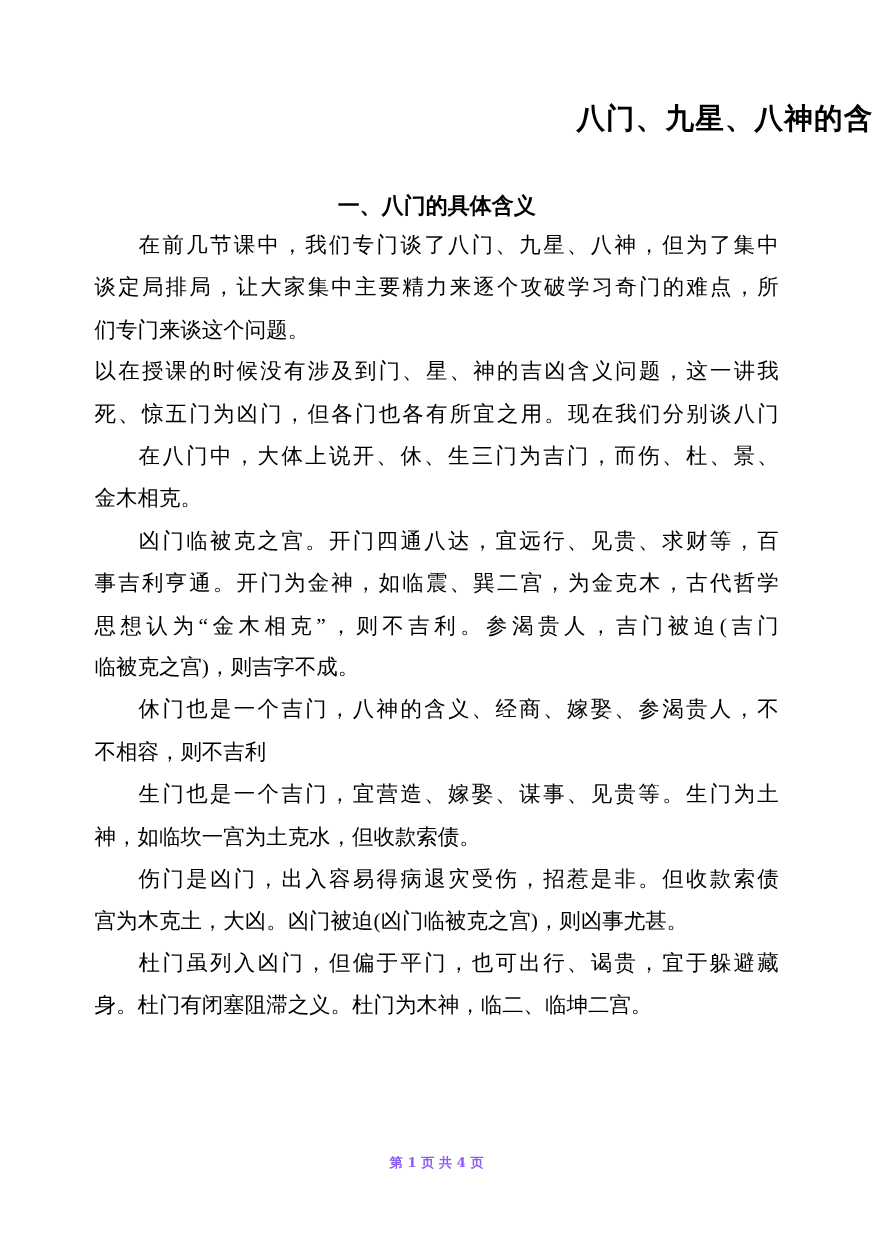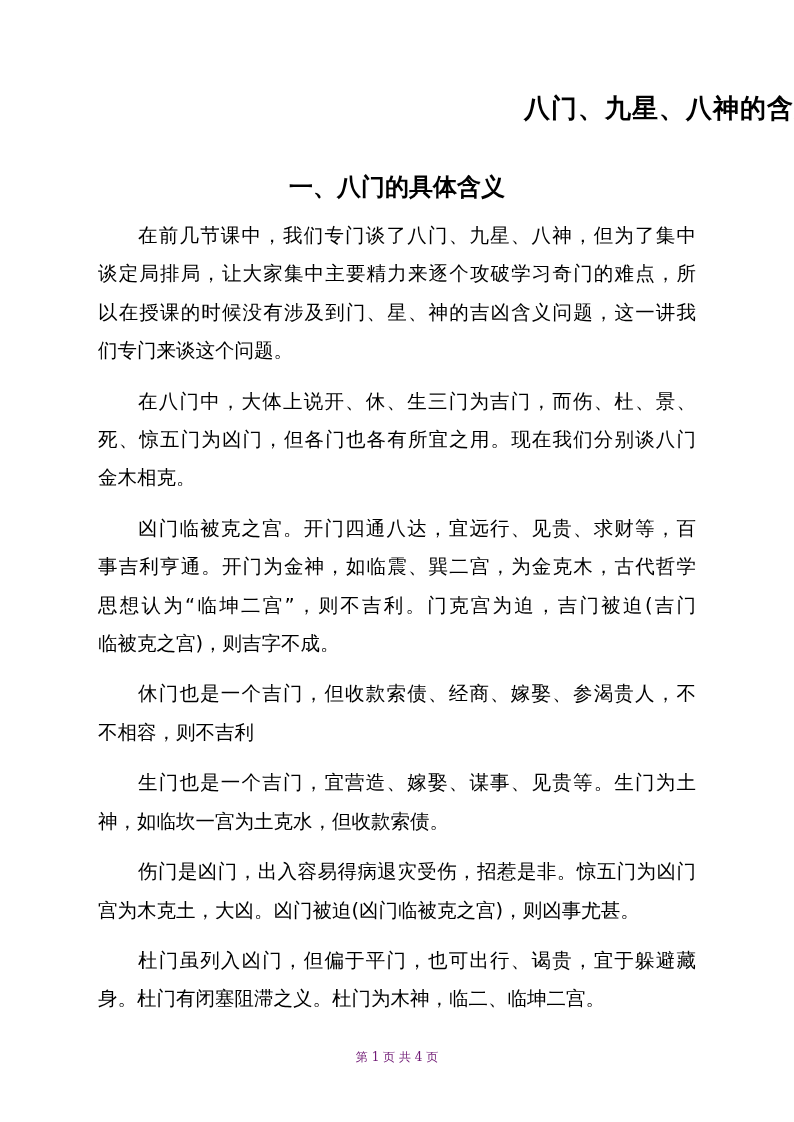--- a/index.html
+++ b/index.html
@@ -2,64 +2,64 @@
 <html><head>
 <meta charset="utf-8">
 <style>
   html, body { margin: 0; padding: 0; background: #ffffff; }
   body { width: 794px; height: 1122px; position: relative; overflow: hidden;
          font-family: "DejaVu Sans", "Liberation Sans", sans-serif; color: #000; }
   .page { position: absolute; left: 0; top: 0; width: 794px; height: 1122px; }
   .title { position: absolute; top: 88px; left: 0; width: 794px; text-align: right;
            font-size: 26px; font-weight: bold; letter-spacing: 1px; line-height: 40px; padding-left: 27px; }
   .section-heading { position: absolute; top: 170px; left: 0; width: 794px; text-align: center;
-           font-size: 24px; font-weight: bold; line-height: 34px; }
+           font-size: 20px; font-weight: bold; line-height: 34px; }
   .body { position: absolute; top: 205px; left: 86px; width: 622px; }
-  .para { margin: 12px; font-size: 19.5px; line-height: 38.4px; }
+  .para { margin: 0; font-size: 19.5px; line-height: 38.4px; font-family: Liberation Serif, serif; }
   .line { display: block; white-space: nowrap; text-align: justify; text-align-last: justify; }
   .line.last { text-align-last: left; }
   .line.first { padding-left: 40px; }
   .footer { position: absolute; top: 1049px; left: 0; width: 794px; text-align: center;
-            font-family: "DejaVu Serif", "Liberation Serif", serif; font-size: 12px; color: #701a75; }
+            font-family: "DejaVu Serif", "Liberation Serif", serif; font-size: 12px; color: #8b5cf6; font-weight: bold; }
 </style>
 </head>
 <body>
 
 <div class="page">
   <div class="title">八门、九星、八神的含义</div>
   <div class="section-heading">一、八门的具体含义</div>
 
   <div class="body">
     <p class="para">
       <span class="line first">在前几节课中，我们专门谈了八门、九星、八神，但为了集中</span>
       <span class="line">谈定局排局，让大家集中主要精力来逐个攻破学习奇门的难点，所</span>
+      <span class="line last">们专门来谈这个问题。</span>
       <span class="line">以在授课的时候没有涉及到门、星、神的吉凶含义问题，这一讲我</span>
-      <span class="line last">们专门来谈这个问题。</span>
     </p>
     <p class="para">
+      <span class="line">死、惊五门为凶门，但各门也各有所宜之用。现在我们分别谈八门</span>
       <span class="line first">在八门中，大体上说开、休、生三门为吉门，而伤、杜、景、</span>
-      <span class="line">死、惊五门为凶门，但各门也各有所宜之用。现在我们分别谈八门</span>
       <span class="line last">金木相克。</span>
     </p>
     <p class="para">
       <span class="line first">凶门临被克之宫。开门四通八达，宜远行、见贵、求财等，百</span>
       <span class="line">事吉利亨通。开门为金神，如临震、巽二宫，为金克木，古代哲学</span>
-      <span class="line">思想认为“临坤二宫”，则不吉利。门克宫为迫，吉门被迫(吉门</span>
+      <span class="line">思想认为“金木相克”，则不吉利。参渴贵人，吉门被迫(吉门</span>
       <span class="line last">临被克之宫)，则吉字不成。</span>
     </p>
     <p class="para">
-      <span class="line first">休门也是一个吉门，但收款索债、经商、嫁娶、参渴贵人，不</span>
+      <span class="line first">休门也是一个吉门，八神的含义、经商、嫁娶、参渴贵人，不</span>
       <span class="line last">不相容，则不吉利</span>
     </p>
     <p class="para">
       <span class="line first">生门也是一个吉门，宜营造、嫁娶、谋事、见贵等。生门为土</span>
       <span class="line last">神，如临坎一宫为土克水，但收款索债。</span>
     </p>
     <p class="para">
-      <span class="line first">伤门是凶门，出入容易得病退灾受伤，招惹是非。惊五门为凶门</span>
+      <span class="line first">伤门是凶门，出入容易得病退灾受伤，招惹是非。但收款索债</span>
       <span class="line last">宫为木克土，大凶。凶门被迫(凶门临被克之宫)，则凶事尤甚。</span>
     </p>
     <p class="para">
       <span class="line first">杜门虽列入凶门，但偏于平门，也可出行、谒贵，宜于躲避藏</span>
       <span class="line last">身。杜门有闭塞阻滞之义。杜门为木神，临二、临坤二宫。</span>
     </p>
   </div>
 
   <div class="footer">第 1 页 共 4 页</div>
 </div>

